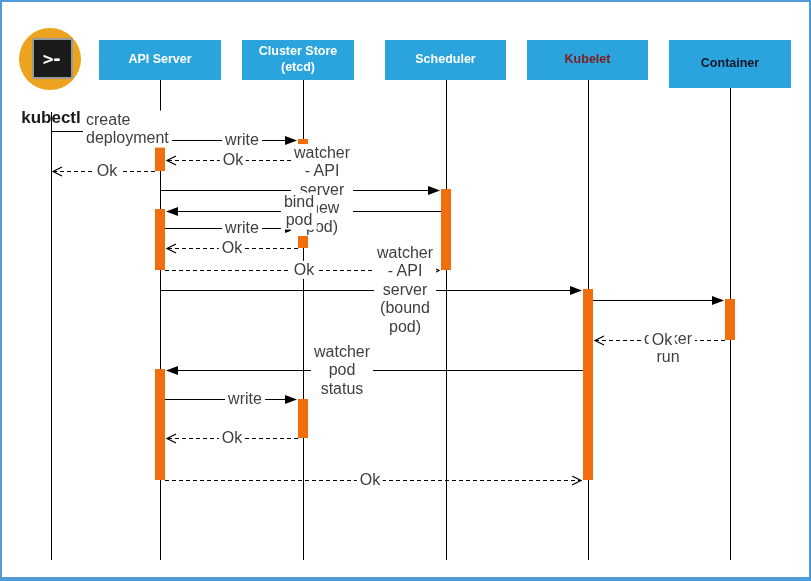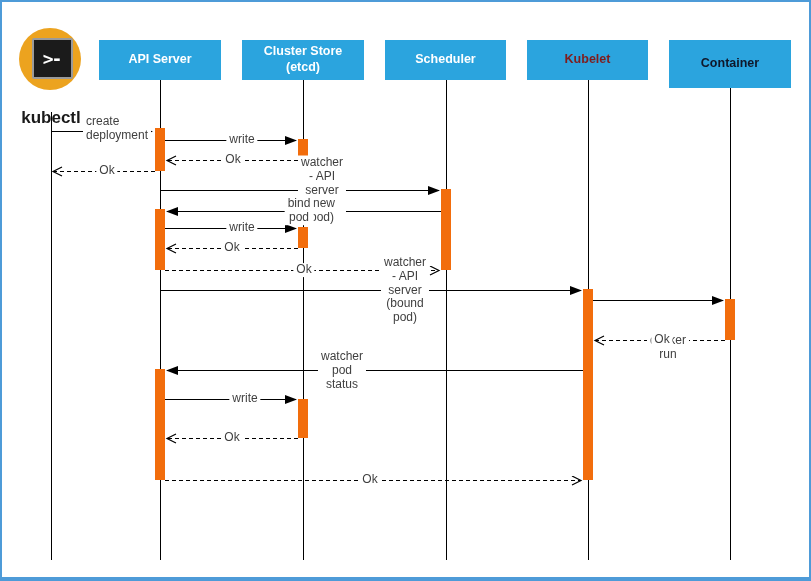--- a/index.html
+++ b/index.html
@@ -21,21 +21,21 @@
     text-align:center;
     font-weight:bold; font-size:12.5px; line-height:1.25;
     white-space:pre-line;
   }
 
   .activation { position:absolute; width:10px; }
 
   .msg-label {
     position:absolute;
     background:#ffffff;
-    font-size:12px; line-height:1.15;
+    font-size:16px; line-height:1.15;
     padding:0 3px;
     white-space:pre-line;
     transform:translate(-50%,-50%);
     text-align:center;
   }
   .msg-label.left { transform:translate(0,-50%); text-align:left; }
 
   
   .kcircle {
     position:absolute; left:19px; top:28px;
@@ -91,21 +91,21 @@
       <line x1="593" y1="300.5" x2="723" y2="300.5" stroke="#000000" stroke-width="1" shape-rendering="crispEdges" marker-end="url(#mSolid)"></line>
       <line x1="725" y1="340.5" x2="595" y2="340.5" stroke="#000000" stroke-width="1" shape-rendering="crispEdges" marker-end="url(#mOpen)" stroke-dasharray="4 3"></line>
       <line x1="583" y1="370.5" x2="167" y2="370.5" stroke="#000000" stroke-width="1" shape-rendering="crispEdges" marker-end="url(#mSolid)"></line>
       <line x1="165" y1="399.5" x2="296" y2="399.5" stroke="#000000" stroke-width="1" shape-rendering="crispEdges" marker-end="url(#mSolid)"></line>
       <line x1="298" y1="438.5" x2="167" y2="438.5" stroke="#000000" stroke-width="1" shape-rendering="crispEdges" marker-end="url(#mOpen)" stroke-dasharray="4 3"></line>
       <line x1="165" y1="480.5" x2="581" y2="480.5" stroke="#000000" stroke-width="1" shape-rendering="crispEdges" marker-end="url(#mOpen)" stroke-dasharray="4 3"></line>
     </svg>
 
   <div id="shape-layer">
       <div class="actor-box" style="left: 99px; top: 40px; width: 122px; height: 40px; background: rgb(43, 164, 222); color: rgb(255, 255, 255); text-align: right;">API Server</div>
-      <div class="actor-box" style="left: 242px; top: 40px; width: 122px; height: 40px; background: rgb(43, 164, 222); color: rgb(255, 255, 255);">Cluster Store
+      <div class="actor-box" style="left: 242px; top: 40px; width: 112px; height: 40px; background: rgb(43, 164, 222); color: rgb(255, 255, 255);">Cluster Store
 (etcd)</div>
       <div class="actor-box" style="left: 385px; top: 40px; width: 121px; height: 40px; background: rgb(43, 164, 222); color: rgb(255, 255, 255);">Scheduler</div>
       <div class="actor-box" style="left: 527px; top: 40px; width: 121px; height: 40px; background: rgb(43, 164, 222); color: #7f1d1d;">Kubelet</div>
       <div class="actor-box" style="left: 669px; top: 40px; width: 122px; height: 48px; background: rgb(43, 164, 222); color: #0f172a;">Container</div>
       <div class="activation" style="left: 155px; top: 128px; width: 10px; height: 43px; background: rgb(242, 109, 12);"></div>
       <div class="activation" style="left: 298px; top: 139px; width: 10px; height: 21px; background: rgb(242, 109, 12);"></div>
       <div class="activation" style="left: 441px; top: 189px; width: 10px; height: 81px; background: rgb(242, 109, 12);"></div>
       <div class="activation" style="left: 155px; top: 209px; width: 10px; height: 61px; background: rgb(242, 109, 12);"></div>
       <div class="activation" style="left: 298px; top: 227px; width: 10px; height: 21px; background: rgb(242, 109, 12);"></div>
       <div class="activation" style="left: 583px; top: 289px; width: 10px; height: 191px; background: rgb(242, 109, 12);"></div>

